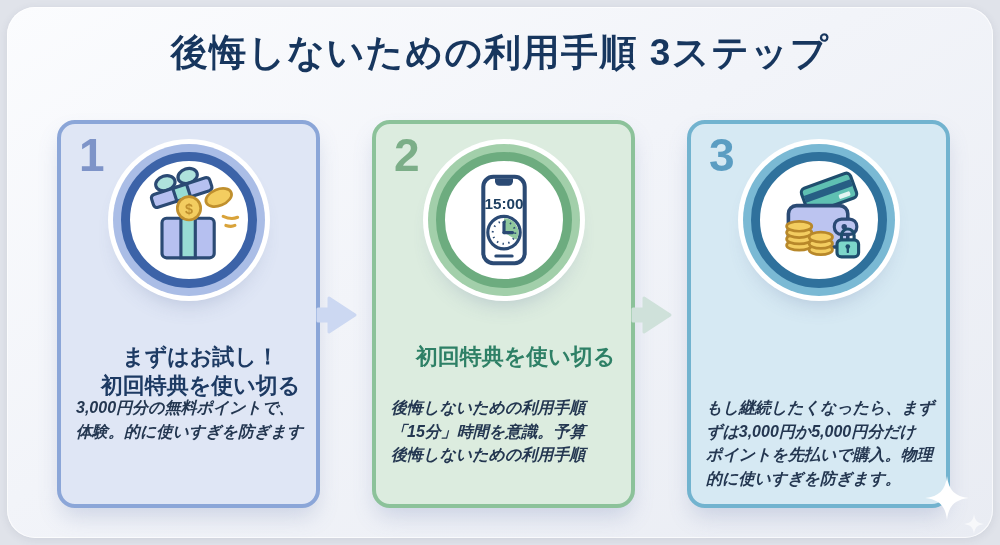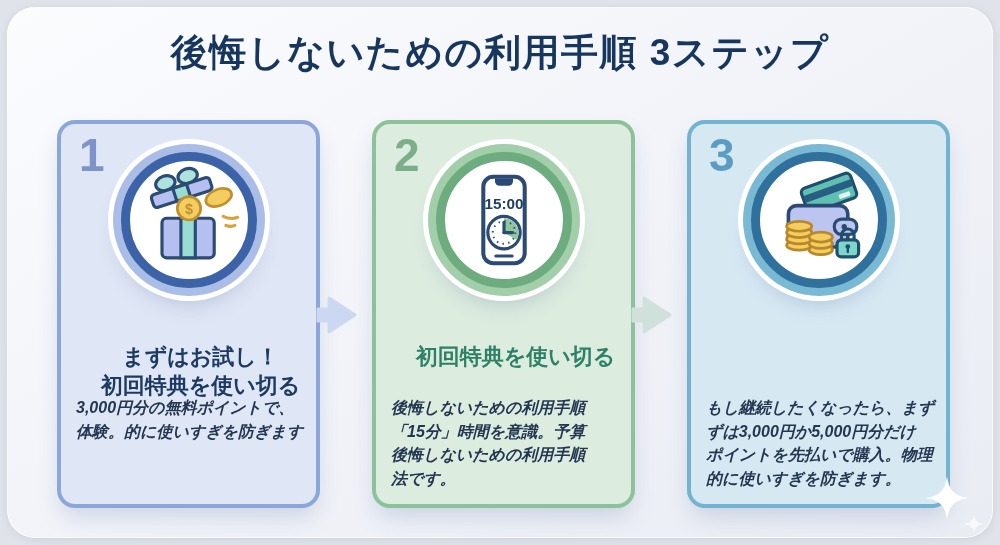--- a/index.html
+++ b/index.html
@@ -87,21 +87,20 @@
         <path d="M51,100 H69" stroke="#2b4a74" stroke-width="3.5" stroke-linecap="round"></path>
       </svg>
     </div>
     <h2 class="card-title">
       <span>初回特典を使い切る</span>
     </h2>
     <p class="card-body">
       <span>後悔しないための利用手順</span>
       <span>「15分」時間を意識。予算</span>
       <span>後悔しないための利用手順</span>
-      <span>法です。</span>
     </p>
   </section>
 
   <svg class="arrow" style="left:631px" width="42" height="48" viewBox="0 0 42 48">
     <polygon points="2,18 13,18 13,7 39,24 13,41 13,30 2,30" fill="#cfe1da" stroke="#cfe1da" stroke-width="3" stroke-linejoin="round"></polygon>
   </svg>
 
   <section class="card card3">
     <span class="num">3</span>
     <div class="circle">

